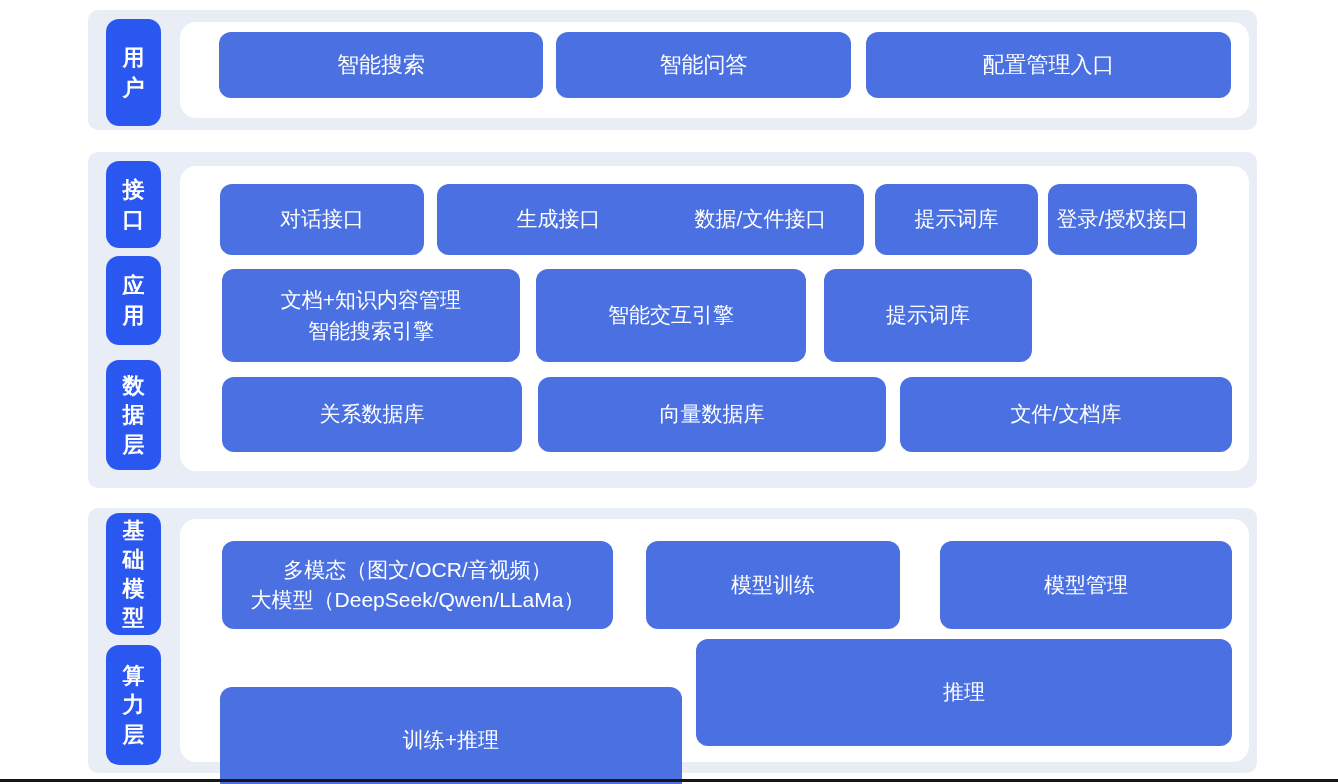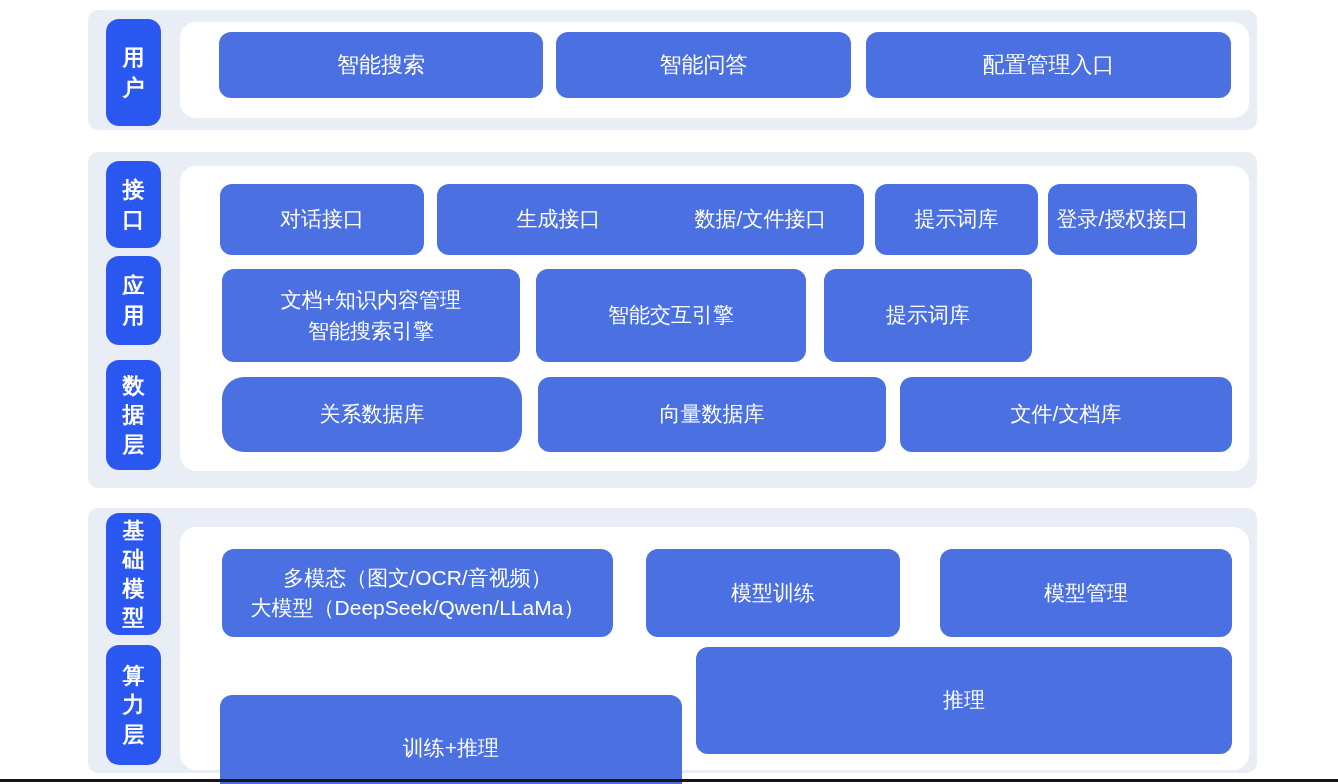--- a/index.html
+++ b/index.html
@@ -70,34 +70,34 @@
       <div class="box" style="left:257px; top:18px; width:243px; height:71px;">生成接口</div>
       <div class="box" style="left:477px; top:18px; width:207px; height:71px;">数据/文件接口</div>
       <div class="box" style="left:695px; top:18px; width:163px; height:71px;">提示词库</div>
       <div class="box" style="left:868px; top:18px; width:149px; height:71px;">登录/授权接口</div>
 
       <div class="box" style="left:42px;  top:103px; width:298px; height:93px;">文档+知识内容管理
 智能搜索引擎</div>
       <div class="box" style="left:356px; top:103px; width:270px; height:93px;">智能交互引擎</div>
       <div class="box" style="left:644px; top:103px; width:208px; height:93px;">提示词库</div>
 
-      <div class="box" style="left:42px;  top:211px; width:300px; height:75px;border-radius:22px;">关系数据库</div>
+      <div class="box" style="left:42px;  top:211px; width:300px; height:75px;">关系数据库</div>
       <div class="box" style="left:358px; top:211px; width:348px; height:75px;">向量数据库</div>
       <div class="box" style="left:720px; top:211px; width:332px; height:75px;">文件/文档库</div>
     </div>
   </section>
 
   <section class="band" style="top:508px; height:265px;">
     <div class="pill" style="top:5px; height:122px;">
       <span>基础模型</span>
     </div>
     <div class="pill" style="top:137px; height:120px;">
       <span>算力层</span>
     </div>
-    <div class="panel" style="top:19px; height:243px;">
+    <div class="panel" style="top:11px; height:243px;">
 
       <div class="box" style="left:42px;  top:22px; width:391px; height:88px;">多模态（图文/OCR/音视频）
 大模型（DeepSeek/Qwen/LLaMa）</div>
       <div class="box" style="left:466px; top:22px; width:254px; height:88px;">模型训练</div>
       <div class="box" style="left:760px; top:22px; width:292px; height:88px;">模型管理</div>
 
       <div class="box" style="left:40px;  top:120px; width:462px; height:107px;margin-top:48px;">训练+推理</div>
       <div class="box" style="left:516px; top:120px; width:536px; height:107px;">推理</div>
     </div>
   </section>

